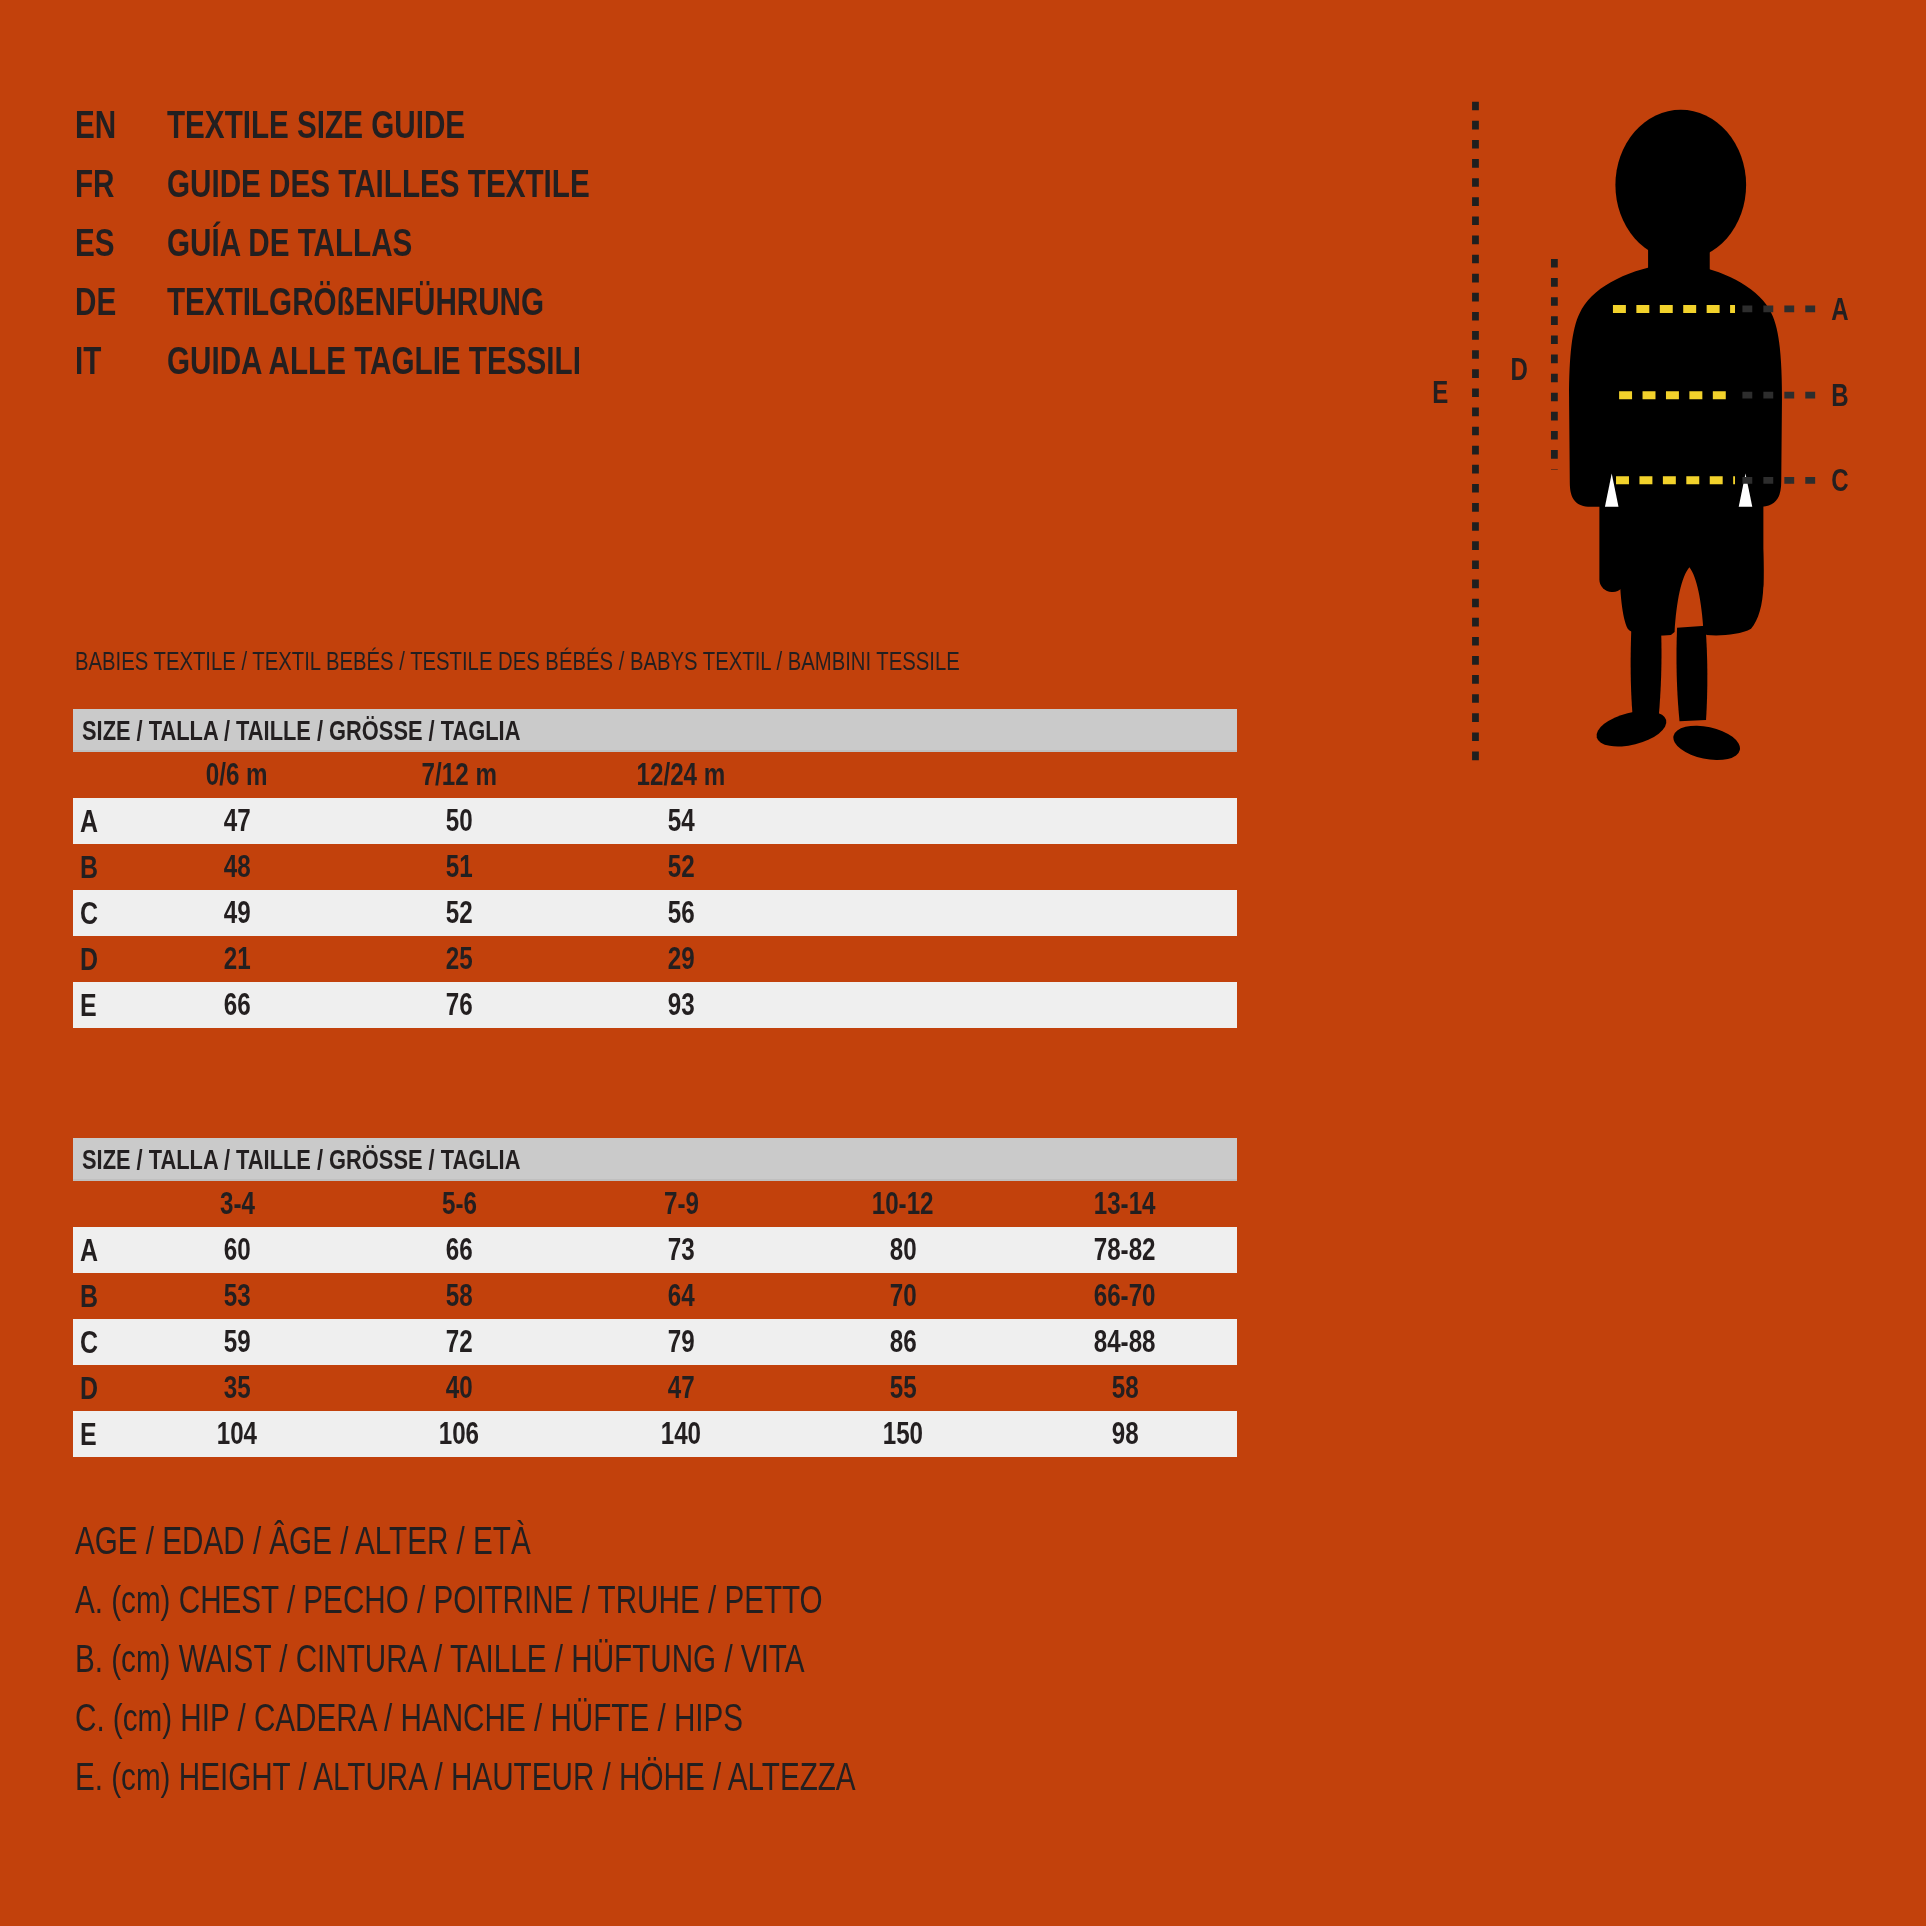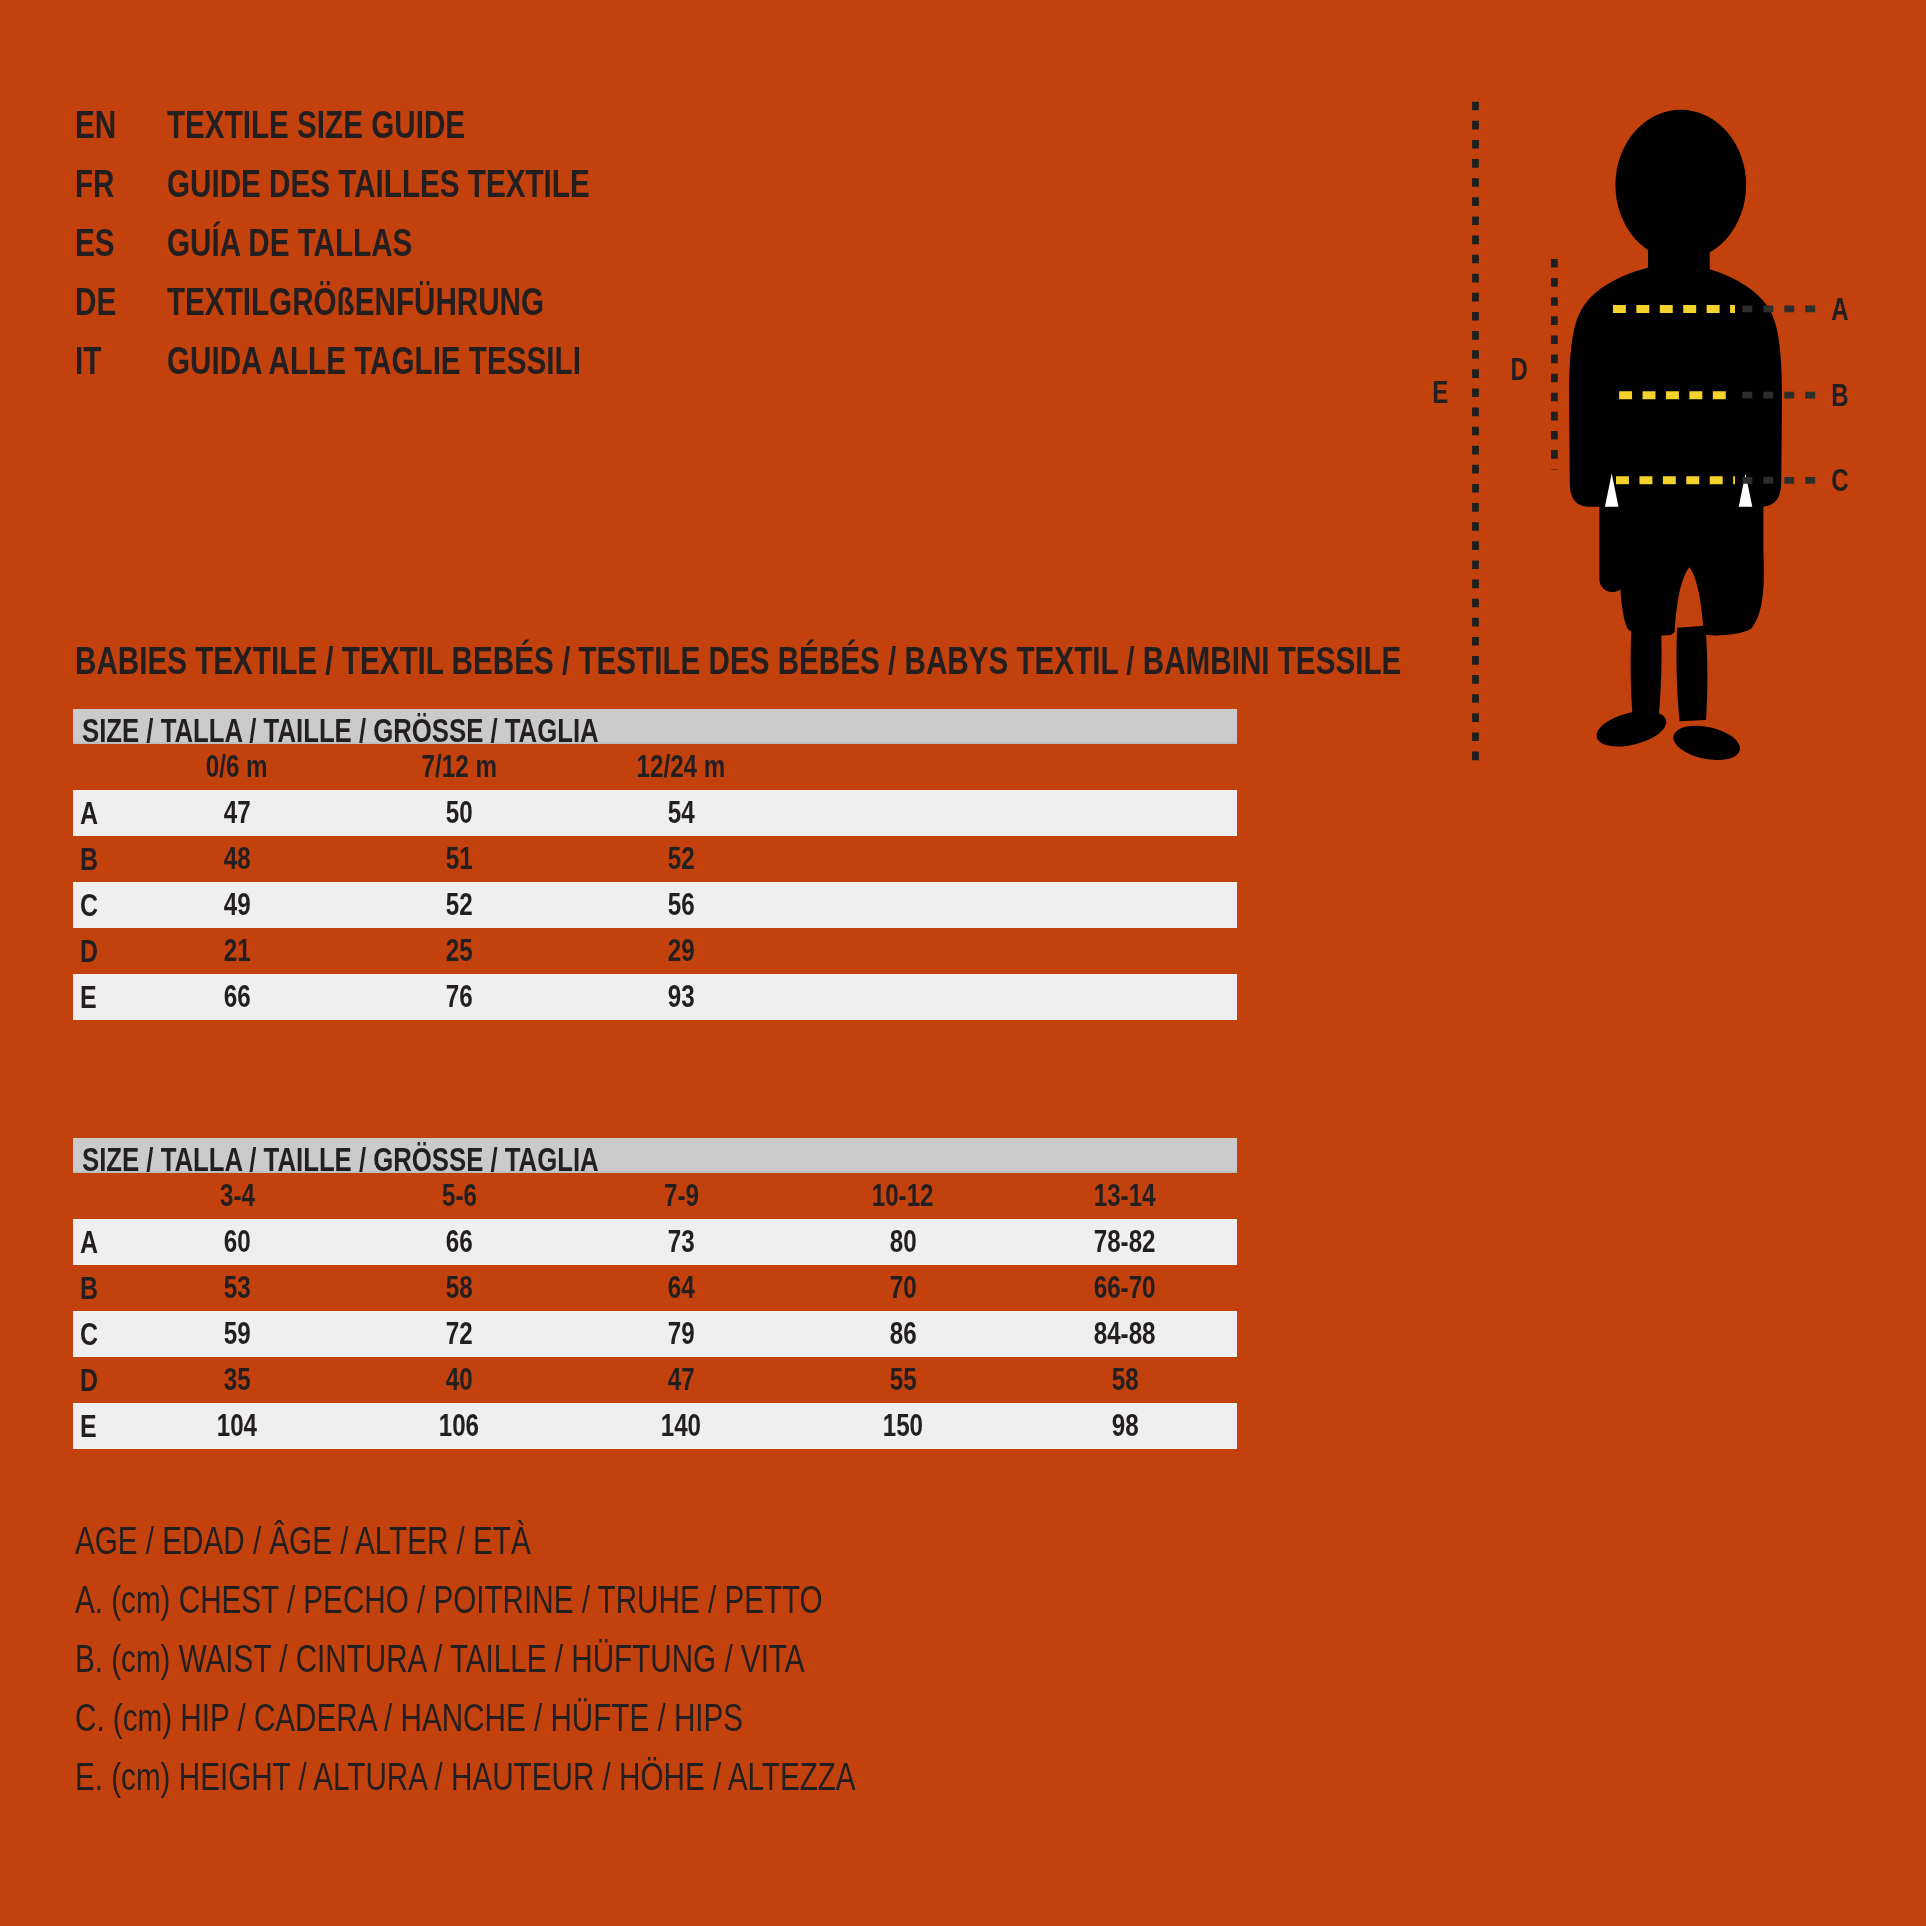--- a/index.html
+++ b/index.html
@@ -11,31 +11,31 @@
   }
   .cond { display:inline-block; transform:scaleX(0.78); transform-origin:0 50%; white-space:nowrap; }
   .cond-c { display:inline-block; transform:scaleX(0.78); transform-origin:center; white-space:nowrap; }
 
   
   .lang-block { position:absolute; left:75px; top:96px; }
   .lang-row { display:flex; height:59px; line-height:59px; font-size:38px; font-weight:bold; }
   .lang-code { width:92px; }
 
   
-  .section-heading { position:absolute; left:75px; font-size:38px; font-weight:bold; line-height:38px; white-space:nowrap; }
+  .section-heading { position:absolute; left:75px; font-size:26px; font-weight:normal; line-height:38px; white-space:nowrap; }
   .heading-babies { top:642px; }
   .heading-children { top:1073px; }
 
   
   .size-table { position:absolute; left:73px; width:1164px; }
   .table-babies { top:709px; }
   .table-children { top:1138px; }
   .size-bar {
-    height:35px; line-height:43px; background:#cacaca; border-bottom:2.5px solid #bfbfbf;
-    font-size:33px; font-weight:bold; padding-left:8.6px;
+    height:43px; line-height:43px; background:#cacaca; border-bottom:2.5px solid #bfbfbf;
+    font-size:28px; font-weight:bold; padding-left:8.6px;
   }
   .t-row { display:grid; width:1164px; height:46px; line-height:46px; align-items:center; }
   .cols3 { grid-template-columns:53px 222px 222px 222px; }
   .cols5 { grid-template-columns:53px 222px 222px 222px 222px 222px; }
   .t-row.shade { background:#efefef; }
   .t-head { background:transparent;text-decoration:underline; }
   .row-label { font-size:32px; font-weight:bold; padding-left:7.4px; }
   .cell { text-align:center; font-size:31px; font-weight:bold; }
 
   

